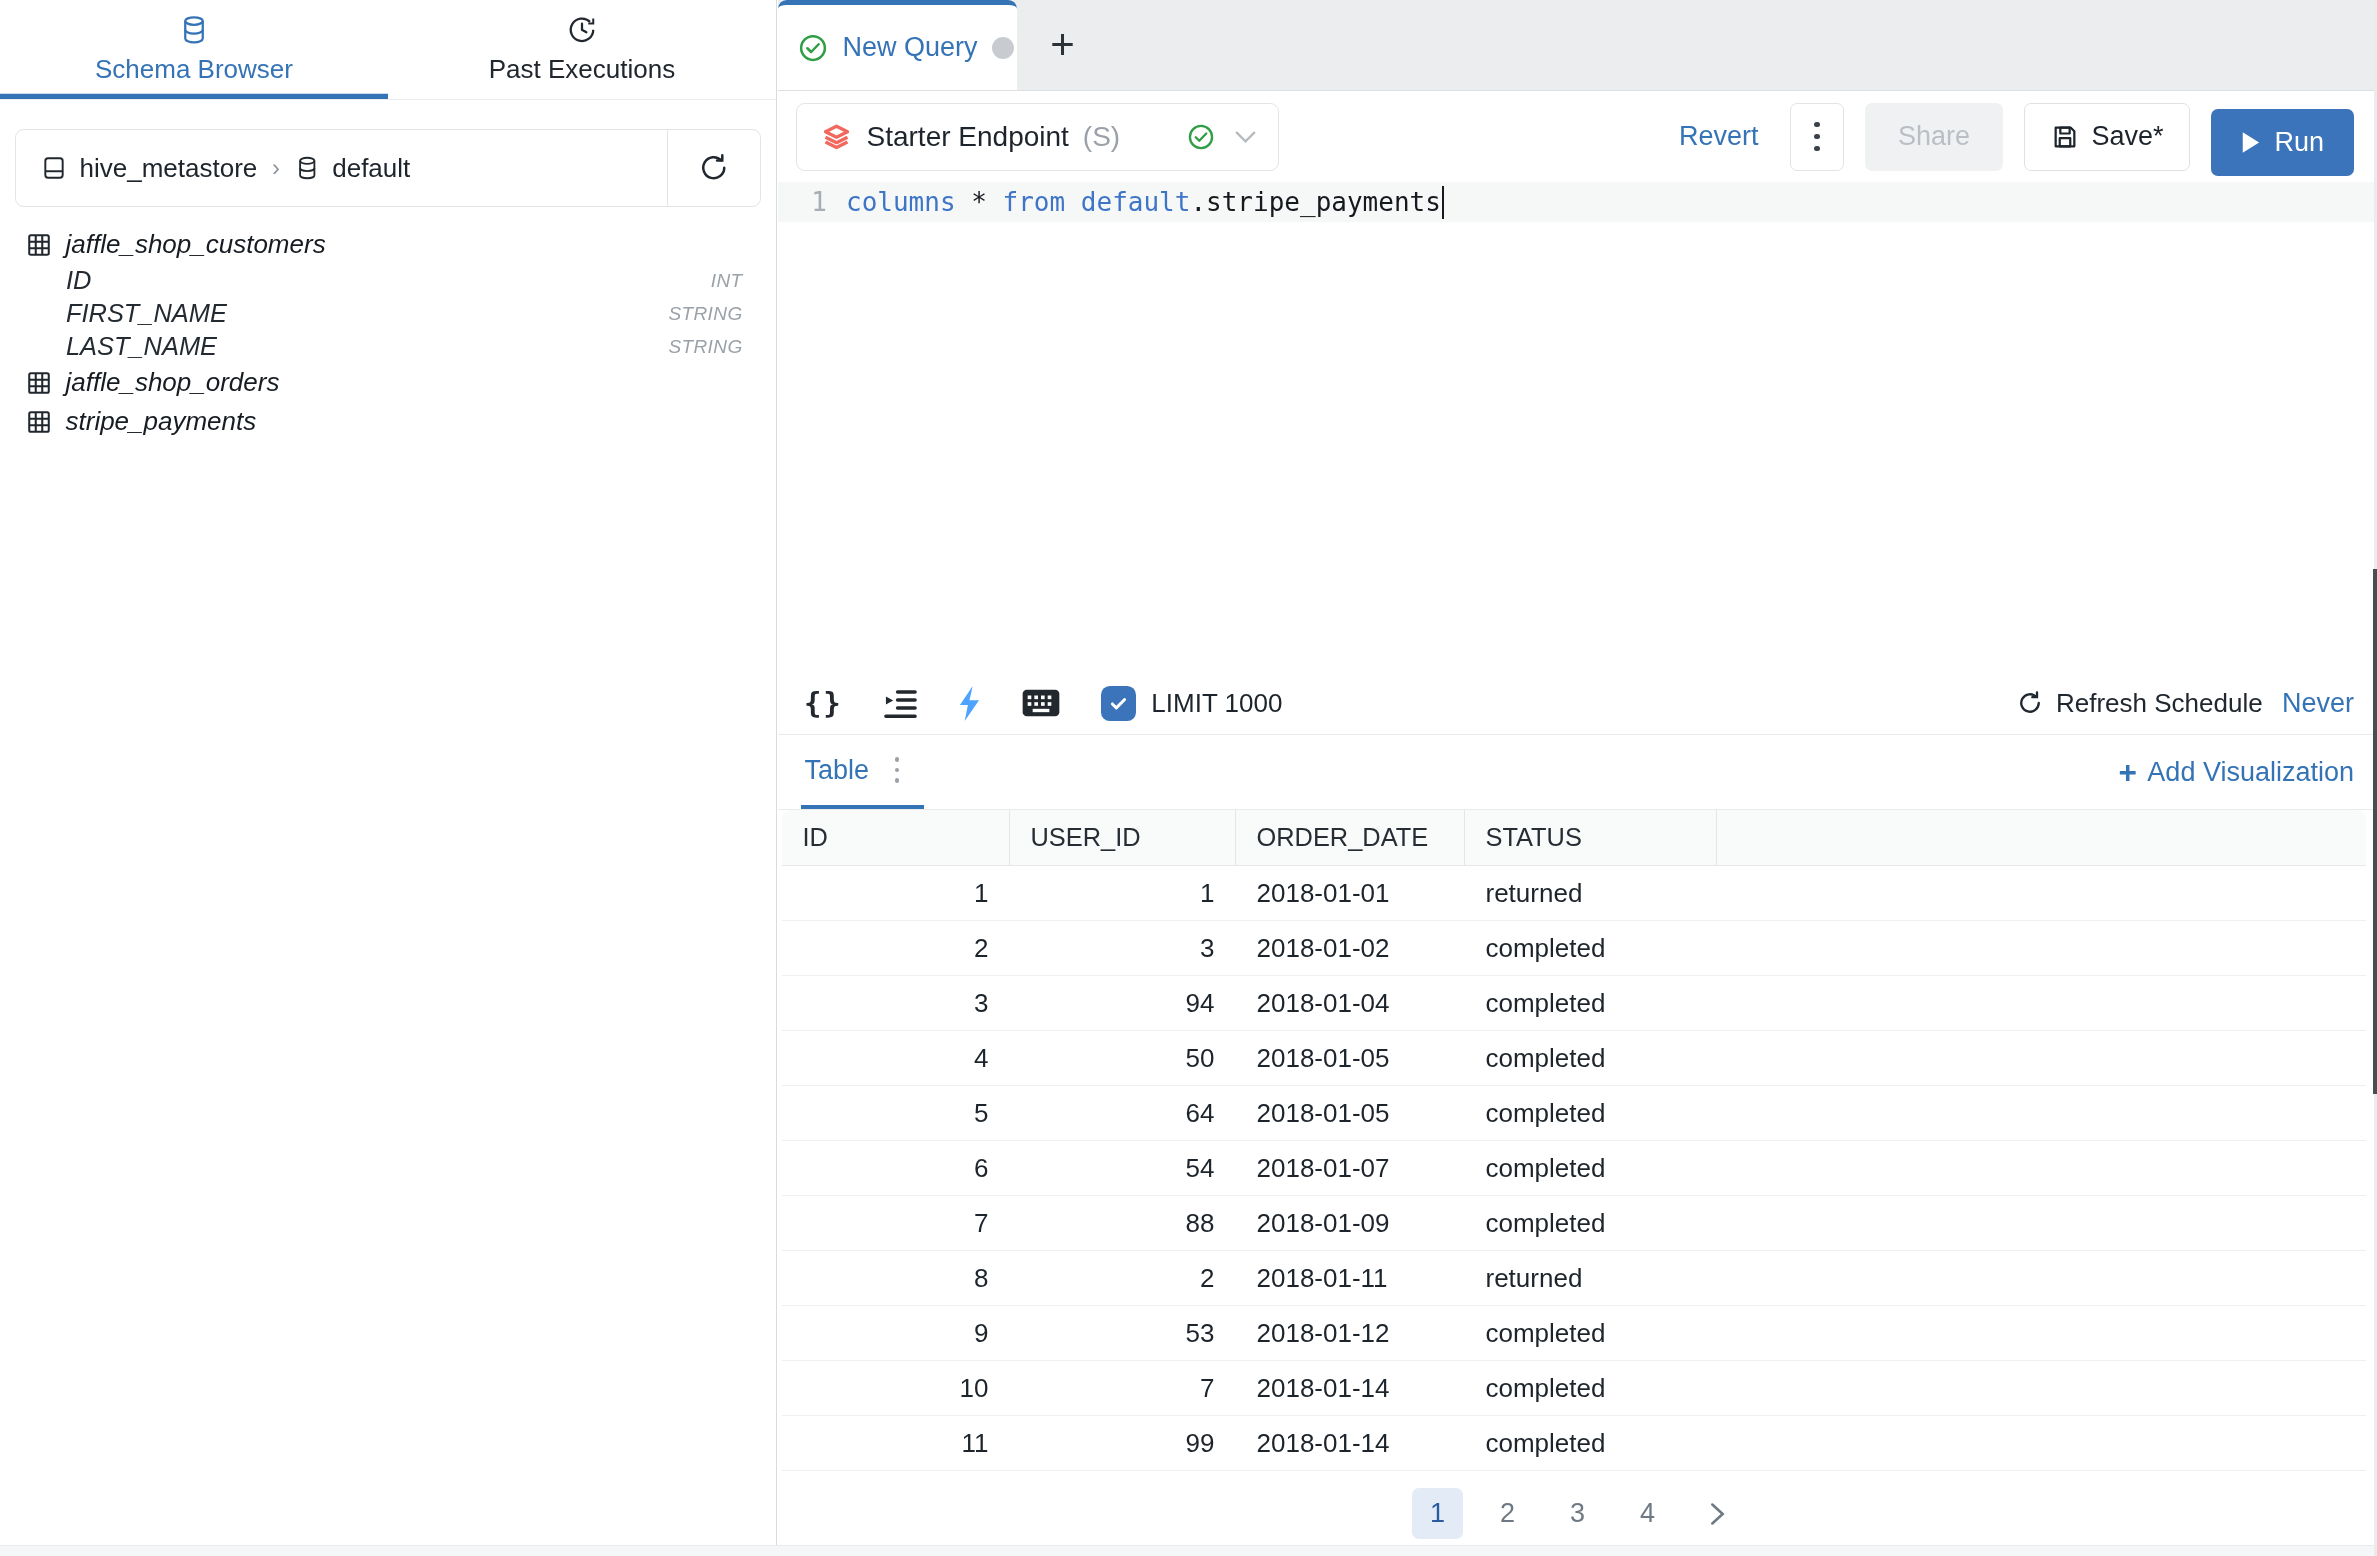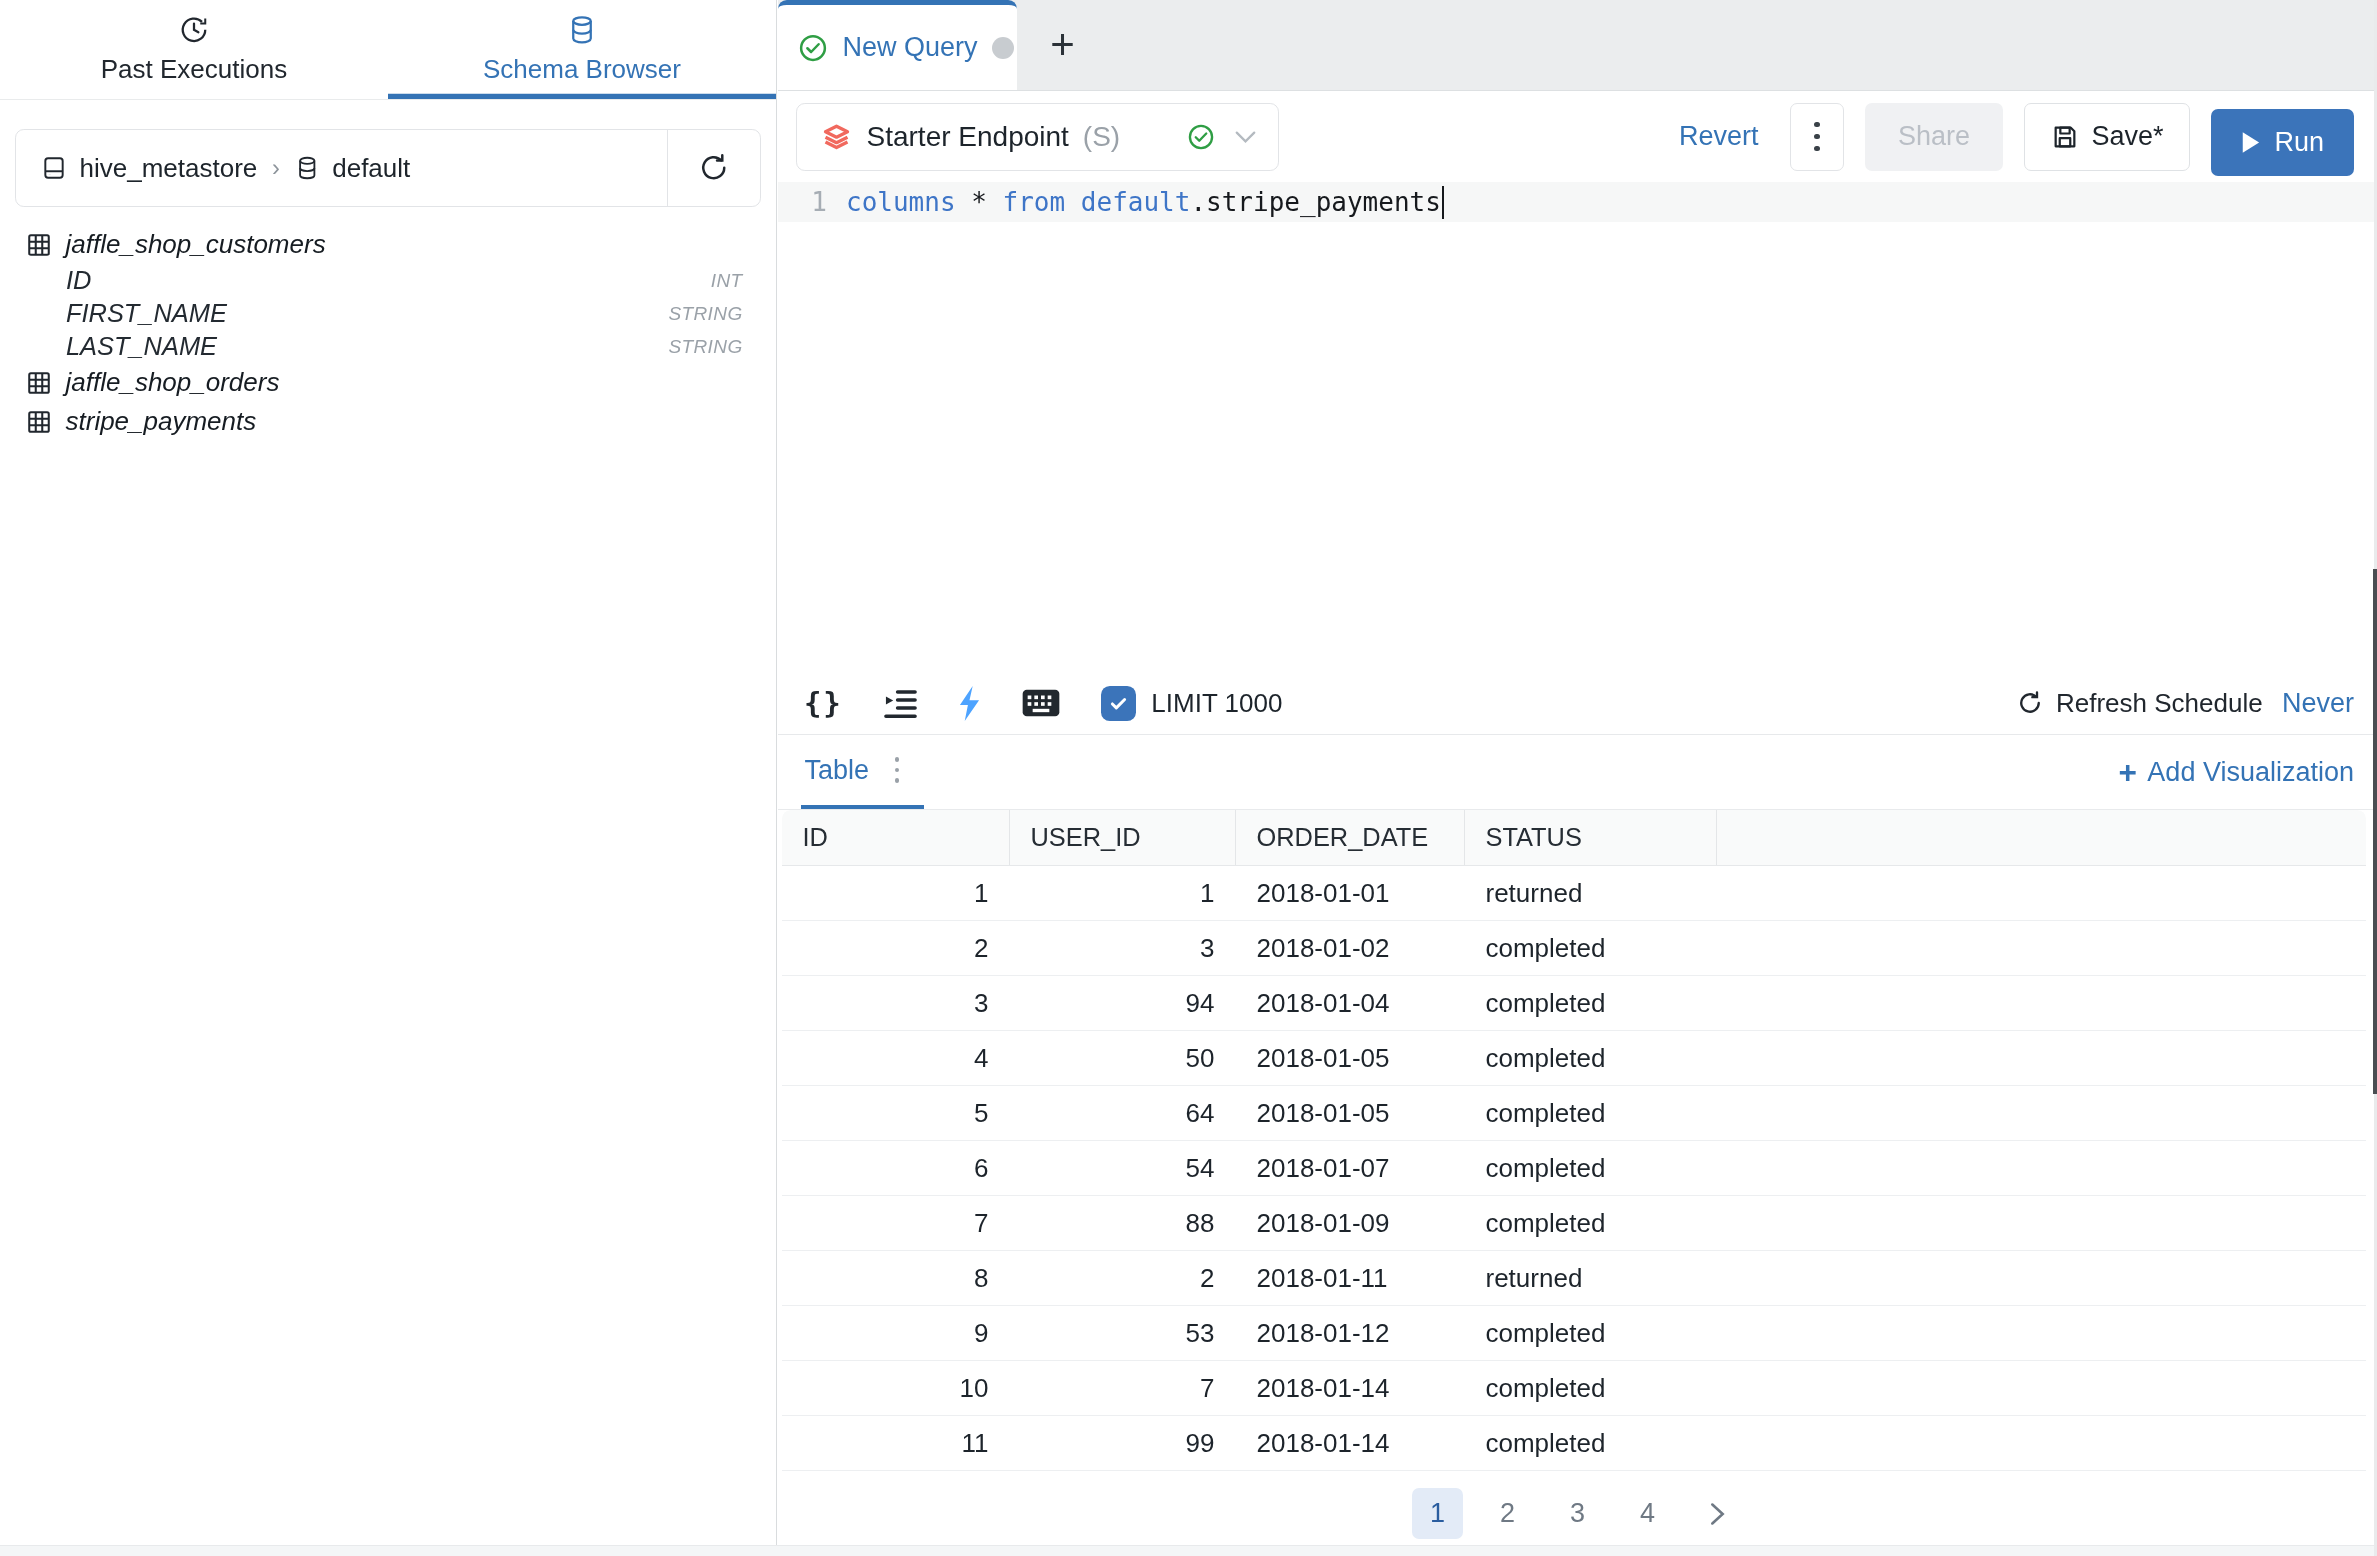--- a/index.html
+++ b/index.html
@@ -90,39 +90,39 @@
   .footer-strip { position:absolute; left:0; right:0; bottom:0; height:11.4px; background:#f4f6f7; border-top:0.9px solid #e8eaec; }
 
   .scroll-track { position:absolute; right:0; top:0; width:3.5px; height:1556px; background:#e9ebec; }
   .scroll-thumb { position:absolute; right:0; top:569px; width:4.4px; height:525px; background:#4a4e52; }
 </style>
 </head>
 <body>
 
 <div class="sidebar">
   <div class="sb-tabs">
+    <div class="sb-tab active">
+      <span>
+        <svg width="30" height="31.5" viewBox="0 0 24 24" fill="none" stroke="#3473b5" stroke-width="1.8">
+          <ellipse cx="12" cy="5" rx="7" ry="3"></ellipse>
+          <path d="M5 5v7c0 1.7 3.1 3 7 3s7-1.3 7-3V5"></path>
+          <path d="M5 12v7c0 1.7 3.1 3 7 3s7-1.3 7-3v-7"></path>
+        </svg>
+      </span>
+      <span>Schema Browser</span>
+    </div>
     <div class="sb-tab">
       <span>
         <svg width="30" height="31.5" viewBox="0 0 24 24" fill="none" stroke="#21272e" stroke-width="1.8">
           <path d="M21 12a9 9 0 1 1-2.6-6.3"></path>
           <path d="M21 3v4h-4" stroke-width="1.6"></path>
           <path d="M12 7v5l3.5 2" stroke-linecap="round"></path>
         </svg>
       </span>
       <span>Past Executions</span>
-    </div>
-    <div class="sb-tab active">
-      <span>
-        <svg width="30" height="31.5" viewBox="0 0 24 24" fill="none" stroke="#3473b5" stroke-width="1.8">
-          <ellipse cx="12" cy="5" rx="7" ry="3"></ellipse>
-          <path d="M5 5v7c0 1.7 3.1 3 7 3s7-1.3 7-3V5"></path>
-          <path d="M5 12v7c0 1.7 3.1 3 7 3s7-1.3 7-3v-7"></path>
-        </svg>
-      </span>
-      <span>Schema Browser</span>
     </div>
   </div>
 
   <div class="sb-body">
     <div class="crumb-box">
       <div class="crumb-main">
         <span>
           <svg width="26" height="28" viewBox="0 0 24 24" fill="none" stroke="#21272e" stroke-width="1.8">
             <rect x="4" y="3" width="16" height="18" rx="2.5"></rect>
             <path d="M4 15h16"></path>

